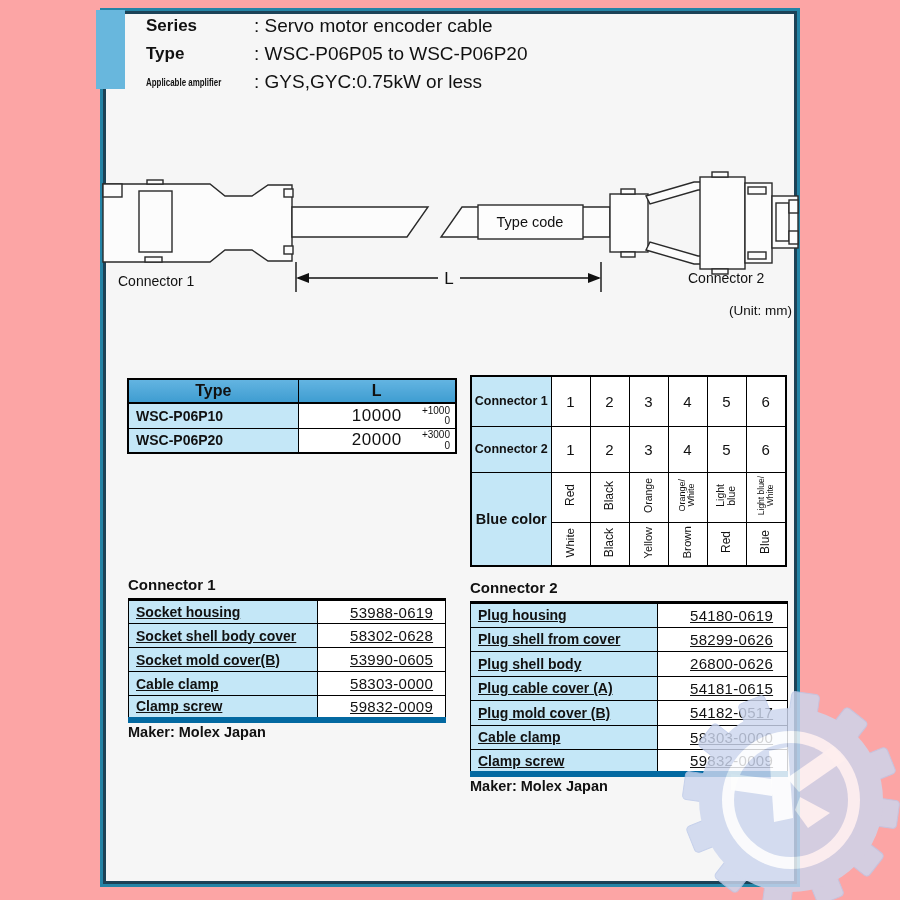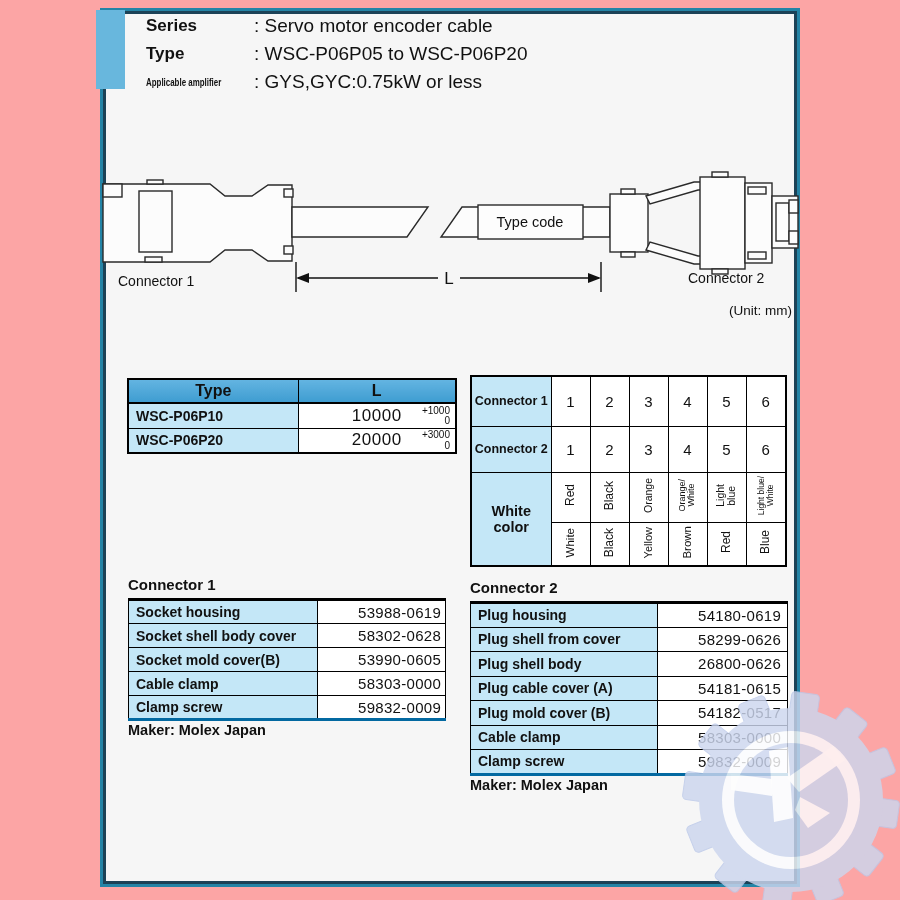--- a/index.html
+++ b/index.html
@@ -46,24 +46,24 @@
   .pin-table th { background:#c4e7f7; font-weight:bold; font-size:12.5px; text-align:center; }
   .pin-table th.wirelabel { font-size:14.5px; }
   .pin-table td { text-align:center; font-size:15px; }
   .pin-table td.vcell { vertical-align:middle; }
   .vtext { display:inline-block; writing-mode:vertical-rl; transform:rotate(180deg);
            white-space:pre-line; line-height:1.05; text-align:center; }
 
   
   .parts-block { position:absolute; z-index:1; }
   .parts-title { font-size:15px; font-weight:bold; margin-bottom:5px; }
-  .parts-table { width:317px; border-top:3px solid #000; border-bottom:3px solid #0369a1; }
+  .parts-table { width:317px; border-top:3px solid #000; border-bottom:6px solid #0369a1;text-decoration:underline; }
   .parts-table td { height:24px; font-size:15px; border:1.5px solid #000; border-left-width:1px; border-right-width:1px; }
   .parts-table td.plabel { background:#c4e7f7; font-weight:bold; font-size:14px; padding-left:7px; }
-  .parts-table td.pvalue { padding-left:40px; letter-spacing:0.3px; }
+  .parts-table td.pvalue { padding-left:32px; letter-spacing:0.3px; }
   .maker { font-size:14.5px; font-weight:bold; margin-top:1px; }
   .c2-block .parts-table td { height:24.5px; }
 
   .footnote { position:absolute; left:126px; top:840px; font-size:13.5px; font-weight:bold; z-index:1; }
 
   
   .watermark { position:absolute; left:676px; top:688px; z-index:5; pointer-events:none; }
 </style>
 </head>
 <body>
@@ -196,21 +196,21 @@
     <tr style="height:46px">
       <th>Connector 2</th>
       <td>1</td>
       <td>2</td>
       <td>3</td>
       <td>4</td>
       <td>5</td>
       <td>6</td>
     </tr>
     <tr style="height:50px">
-      <th class="wirelabel" rowspan="2">White color</th>
+      <th class="wirelabel" rowspan="2">Blue color</th>
       <td class="vcell"><span class="vtext" style="font-size:12px">Red</span></td>
       <td class="vcell"><span class="vtext" style="font-size:12px">Black</span></td>
       <td class="vcell"><span class="vtext" style="font-size:10.5px">Orange</span></td>
       <td class="vcell"><span class="vtext" style="font-size:9px">Orange/
 White</span></td>
       <td class="vcell"><span class="vtext" style="font-size:10.5px">Light
 blue</span></td>
       <td class="vcell"><span class="vtext" style="font-size:8.5px">Light blue/
 White</span></td>
     </tr>

